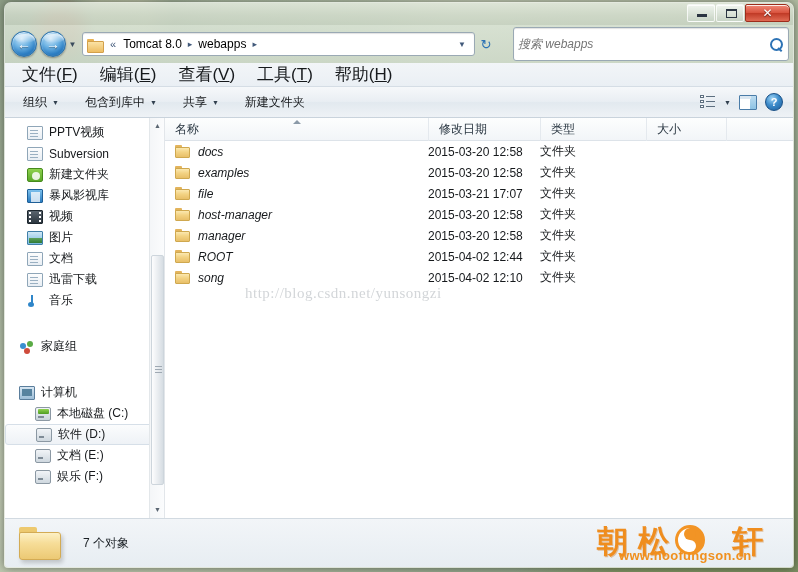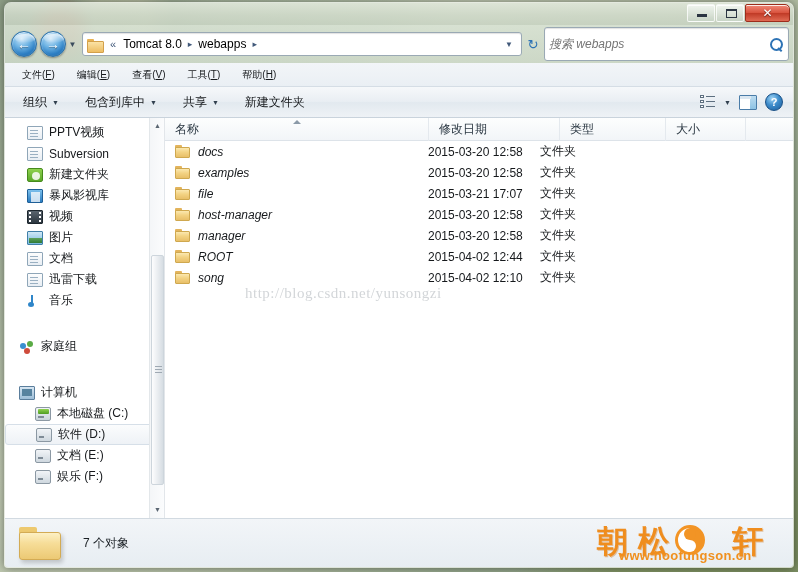--- a/index.html
+++ b/index.html
@@ -78,39 +78,39 @@
   .addr-folder::before { content:""; position:absolute; left:0; top:1px; width:7px; height:3px;
     background:#e8b252; border-radius:1px 1px 0 0; }
   .addr-folder::after { content:""; position:absolute; left:0; top:3px; width:15px; height:10px;
     background:linear-gradient(180deg,#fbe2a4,#edbd63); border:1px solid #d3a04a; border-radius:1px; }
   .crumb { font-size:12px; color:#000000; padding:1px 4px; cursor:pointer; white-space:nowrap; }
   .crumb-sep { font-size:9px; color:#41597a; padding:0 2px; cursor:pointer; }
   .crumb-chev { font-size:11px; color:#41597a; padding:0 3px; cursor:pointer; }
   #addr-drop { margin-left:auto; font-size:8px; color:#41597a; padding:0 4px; cursor:pointer; }
   #refreshbtn { width:22px; text-align:center; font-size:13px; color:#2d73b5; cursor:pointer; }
   #searchbox {
-    width:245px; height:24px; background:#fff; border:1px solid #9aa9b4; border-radius:3px;
-    display:flex; align-items:center; padding:16px 4px; margin-left:0;
+    width:276px; height:24px; background:#fff; border:1px solid #9aa9b4; border-radius:3px;
+    display:flex; align-items:center; padding:16px 4px; margin-left:16px;
     box-shadow: inset 0 1px 1px rgba(0,0,0,.12);
   }
   #searchinput { flex:1; border:0; outline:0; font-size:12px; font-style:italic; color:#6b6b6b;
     font-family:"Liberation Sans", sans-serif; background:transparent; }
   .mag { width:15px; height:15px; position:relative; }
   .mag::before { content:""; position:absolute; left:1px; top:1px; width:9px; height:9px;
     border:2px solid #2d73b5; border-radius:50%; }
   .mag::after { content:""; position:absolute; left:9px; top:10px; width:5px; height:2px;
     background:#2d73b5; transform:rotate(42deg); transform-origin:left center; }
 
   
   #menubar {
     position:absolute; left:0; top:60px; width:790px; height:24px;
     background:linear-gradient(180deg,#f2f5f8 0%,#eaeff4 100%);
     border-bottom:1px solid #d5dde5; display:flex; align-items:center; padding-left:14px;
   }
-  .menuitem { font-size:10px; color:#16191c; margin-right:16px; cursor:pointer; padding:9px 3px; }
+  .menuitem { font-size:17px; color:#16191c; margin-right:16px; cursor:pointer; padding:9px 3px; }
   .menuitem u { text-decoration:underline; }
 
   
   #toolbar {
     position:absolute; left:0; top:84px; width:790px; height:31px;
     background:linear-gradient(180deg,#f6f8fa 0%,#e9eef3 48%,#e2e9ef 52%,#eef2f6 100%);
     border-bottom:1px solid #c9d3dc; display:flex; align-items:center; padding-left:14px;
   }
   .tbitem { font-size:12px; color:#16191c; margin-right:18px; cursor:pointer;
     display:flex; align-items:center; gap:5px; padding:3px 4px; }
@@ -188,21 +188,21 @@
   #sbthumb::after { content:""; position:absolute; left:3px; top:50%; margin-top:-4px; width:7px; height:8px;
     background:repeating-linear-gradient(180deg,#9fa9b3 0 1px, transparent 1px 3px); }
 
   
   #filepane { flex:1; position:relative; background:#fff; }
   #colheader { height:23px; display:flex; align-items:center;
     background:linear-gradient(180deg,#fdfefe,#f2f5f8); border-bottom:1px solid #dde3e9; }
   .col { font-size:12px; color:#2a3742; padding-left:10px; position:relative;
     height:23px; line-height:23px; cursor:pointer; }
   .col + .col { border-left:1px solid #e4e9ee; }
-  .c-name { width:263px; } .c-date { width:112px; } .c-type { width:106px;margin-left:19px; } .c-size { width:80px; }
+  .c-name { width:263px; } .c-date { width:112px; } .c-type { width:106px; } .c-size { width:80px; }
   .c-rest { flex:1; }
   #sortarrow { position:absolute; left:128px; top:2px; width:0; height:0;
     border-left:4px solid transparent; border-right:4px solid transparent; border-bottom:4px solid #8b9aa8; }
   .frow { height:21px; display:flex; align-items:center; font-size:12px; color:#16191c; cursor:pointer; }
   .fname { width:263px; display:flex; align-items:center; gap:7px; padding-left:10px;font-style:italic; }
   .fdate { width:112px; } .ftype { width:106px; } .fsize { width:80px; }
   .folder-ic { width:16px; height:13px; position:relative; flex:0 0 16px; }
   .folder-ic::before { content:""; position:absolute; left:0; top:0px; width:7px; height:3px;
     background:#e3b45c; border-radius:1px 1px 0 0; }
   .folder-ic::after { content:""; position:absolute; left:0; top:2px; width:15px; height:11px;

